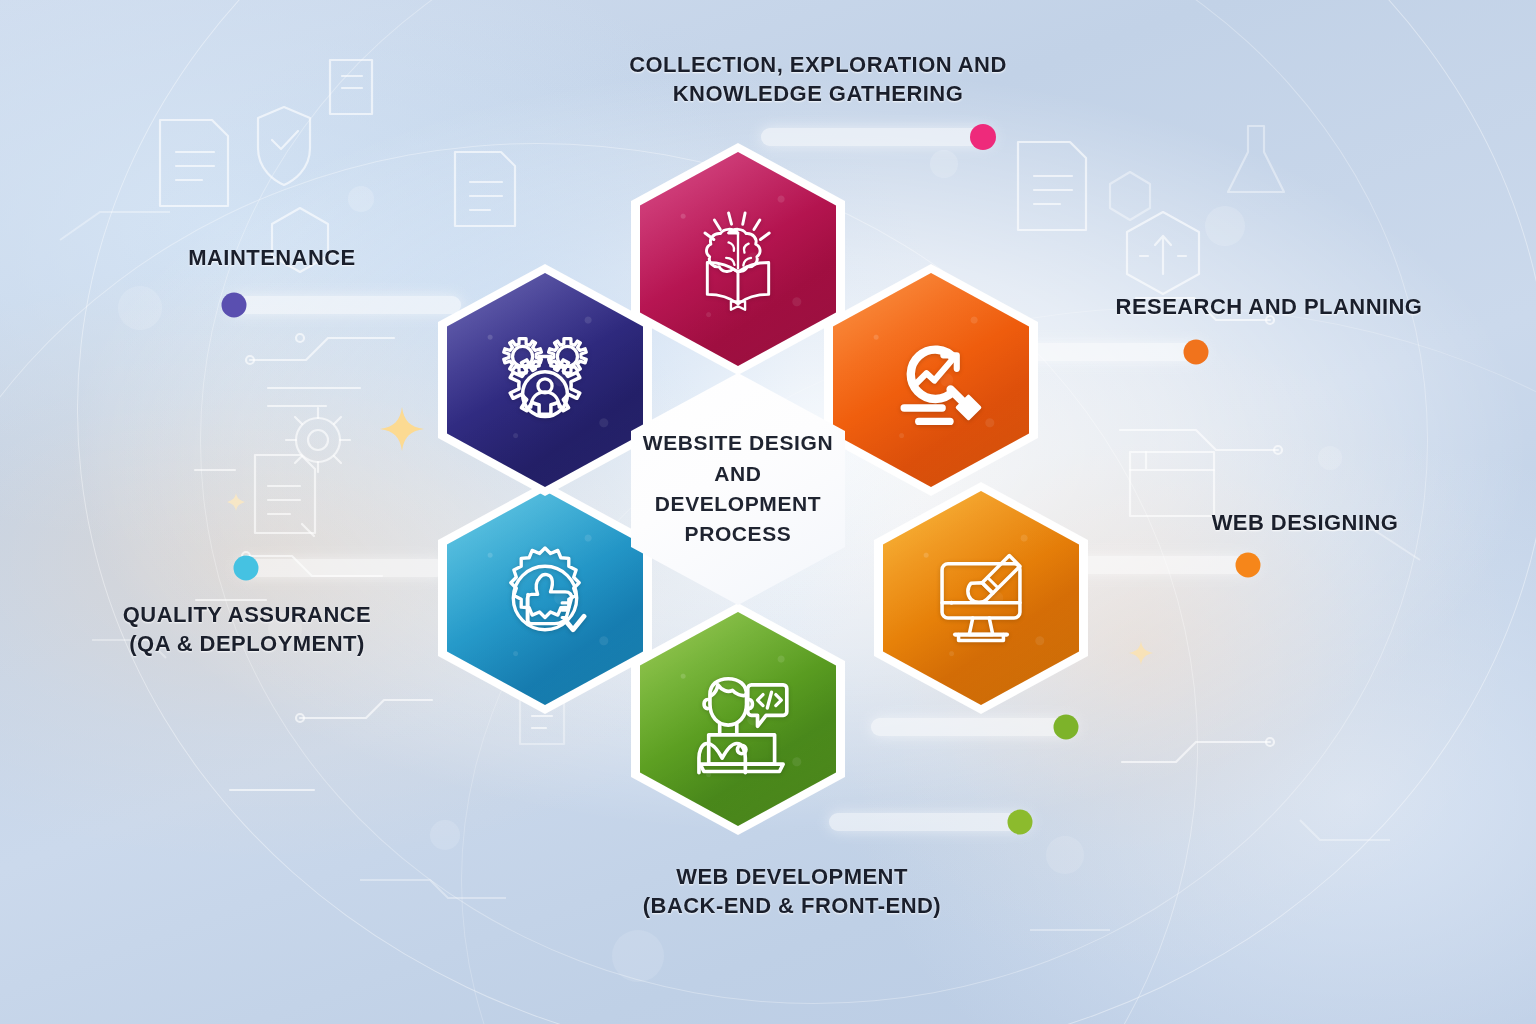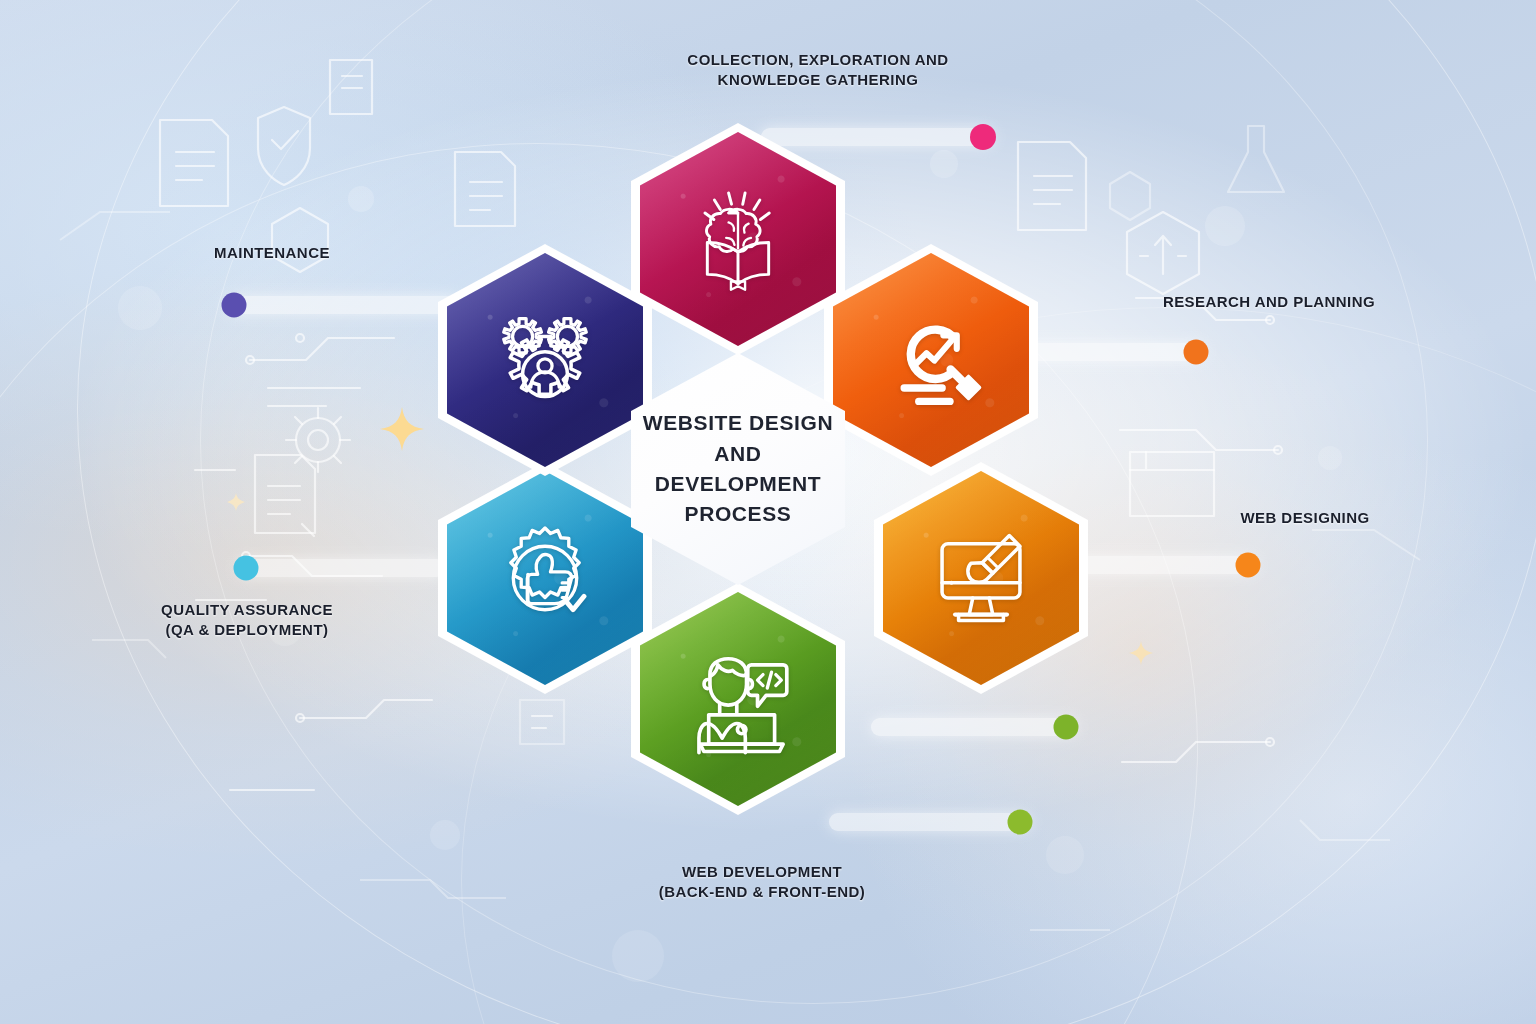--- a/index.html
+++ b/index.html
@@ -37,21 +37,21 @@
   .arc.a2 { left:13%; top:-12%; width:80%; height:110%; border-color:rgba(255,255,255,0.30); }
   .arc.a3 { left:-8%; top:14%;  width:86%; height:118%; border-color:rgba(255,255,255,0.34); }
   .arc.a4 { left:30%; top:30%;  width:92%; height:112%; border-color:rgba(255,255,255,0.22); }
   .bokeh { position:absolute; border-radius:50%; background:rgba(255,255,255,0.5); filter:blur(0.6px); }
   .sparkle { position:absolute; }
 
   
   #connectors { position:absolute; inset:0; z-index:2; }
 
   
-  #hexwrap { position:absolute; inset:0; z-index:3; }
+  #hexwrap { position:absolute; inset:0; z-index:3;margin-top:20px; }
   .hex {
     position:absolute;
     clip-path: polygon(50% 0%, 100% 25%, 100% 75%, 50% 100%, 0% 75%, 0% 25%);
   }
   .hex-outer { filter: drop-shadow(0 6px 14px rgba(60,80,120,0.28)); }
   .hex-white { background:#ffffff; }
   .hex-inner {
     position:absolute; left:9px; top:9px; right:9px; bottom:9px;
     clip-path: polygon(50% 0%, 100% 25%, 100% 75%, 50% 100%, 0% 75%, 0% 25%);
   }
@@ -81,21 +81,21 @@
     font-size:21px; font-weight:700; letter-spacing:0.6px;
     color:#1f2431; line-height:1.45;
     text-transform:uppercase;
     text-shadow: 0 1px 1px rgba(255,255,255,.9);
   }
 
   
   #labels { position:absolute; inset:0; z-index:5; }
   .lbl {
     position:absolute;
-    font-size:15px; font-weight:700; letter-spacing:0.45px;
+    font-size:22px; font-weight:700; letter-spacing:0.45px;
     color:#1a1f2c; line-height:1.32; text-transform:uppercase;
     text-shadow: 0 1px 2px rgba(255,255,255,0.85);
     white-space:pre-line;
   }
   .lbl.c { text-align:center; }
   .lbl.l { text-align:center; }
 </style>
 </head>
 <body>
 
@@ -449,20 +449,20 @@
 </div>
 
 <div id="labels">
   <div class="lbl c" style="left:468px; top:50px; width:700px;">COLLECTION, EXPLORATION AND
 KNOWLEDGE GATHERING</div>
 
   <div class="lbl l" style="left:1059px; top:292px; width:420px;">RESEARCH AND PLANNING</div>
 
   <div class="lbl l" style="left:1115px; top:508px; width:380px;">WEB DESIGNING</div>
 
-  <div class="lbl c" style="left:422px; top:862px; width:680px;">WEB DEVELOPMENT
+  <div class="lbl c" style="left:452px; top:862px; width:680px;">WEB DEVELOPMENT
 (BACK-END &amp; FRONT-END)</div>
 
   <div class="lbl c" style="left:98px; top:243px; width:348px;">MAINTENANCE</div>
 
   <div class="lbl c" style="left:52px; top:600px; width:390px;">QUALITY ASSURANCE
 (QA &amp; DEPLOYMENT)</div>
 </div>
 
 </body></html>

